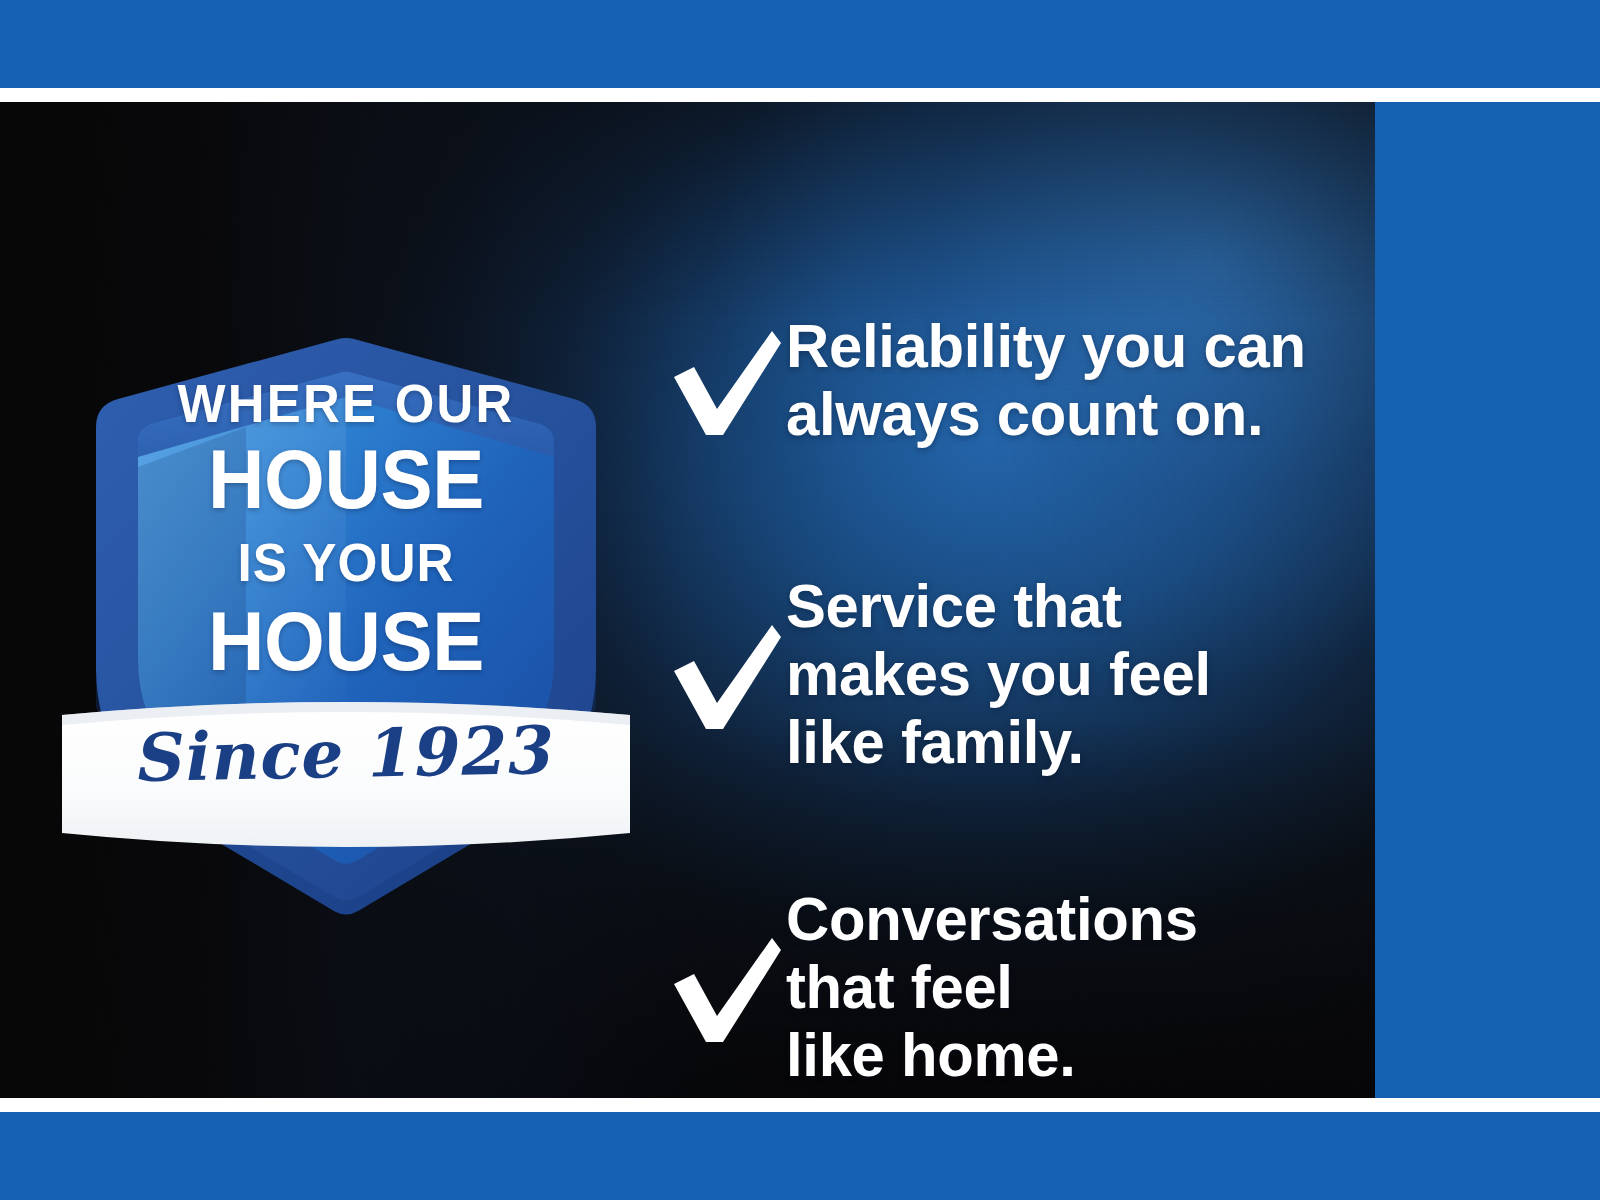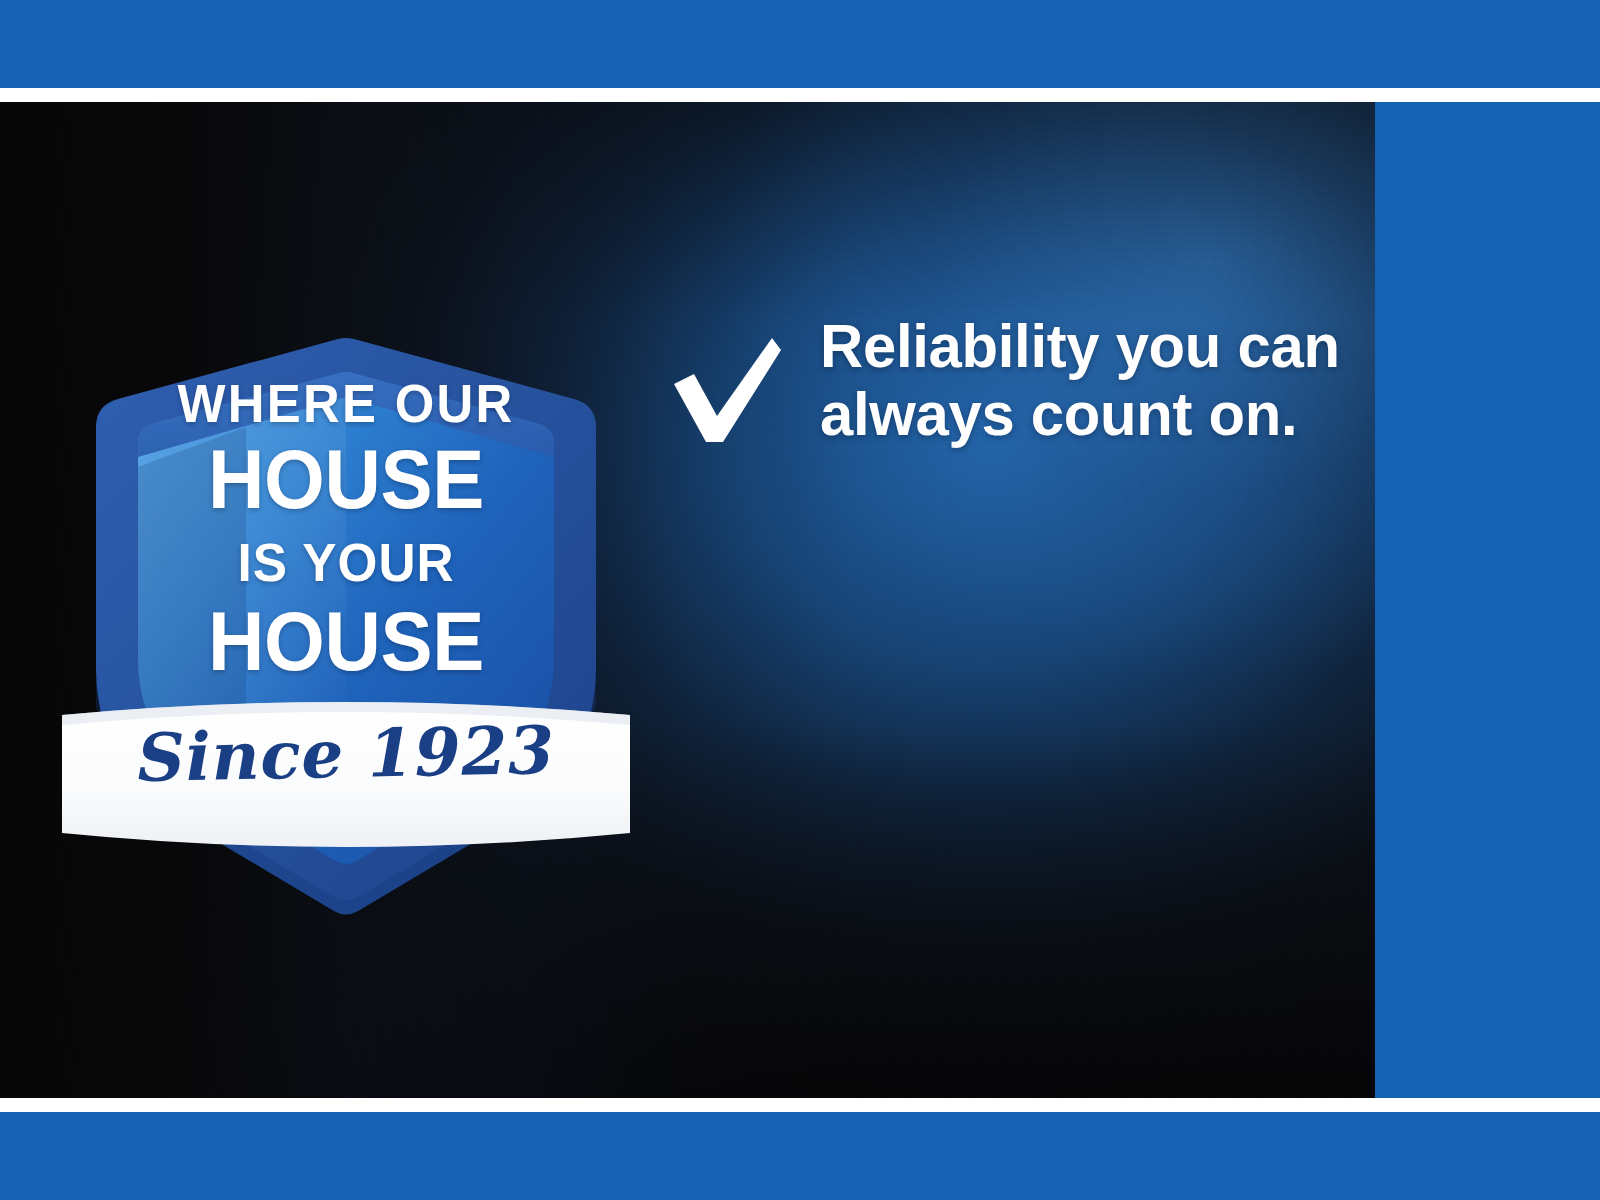--- a/index.html
+++ b/index.html
@@ -131,22 +131,21 @@
   
   #benefits {
     position:absolute;
     left:668px; top:118px;
     width:880px; height:900px;
   }
   .benefit {
     position:absolute;
     left:0; width:880px;
     display:flex;
-    align-items:flex-end;
-    gap:34px;
+    align-items:center;
   }
   .benefit.b0 { top:92px;  }
   .benefit.b1 { top:352px; }
   .benefit.b2 { top:665px; }
 
   .check {
     flex:0 0 auto;
     width:118px; height:118px;
     margin-top:4px;
   }
@@ -264,21 +263,41 @@
       <div class="benefit b0">
         <span class="check">
           <svg viewBox="0 0 118 118" xmlns="http://www.w3.org/2000/svg" aria-hidden="true">
             <path d="M 6 54 L 26 44 L 49 86 L 104 8 L 113 20 L 55 112 L 38 112 Z" fill="#ffffff"></path>
           </svg>
         </span>
         <span class="benefit-text">Reliability you can
 always count on.</span>
       </div>
 
-
+      <div class="benefit b1">
+        <span class="check">
+          <svg viewBox="0 0 118 118" xmlns="http://www.w3.org/2000/svg" aria-hidden="true">
+            <path d="M 6 54 L 26 44 L 49 86 L 104 8 L 113 20 L 55 112 L 38 112 Z" fill="#ffffff"></path>
+          </svg>
+        </span>
+        <span class="benefit-text">Service that
+makes you feel
+like family.</span>
+      </div>
+
+      <div class="benefit b2">
+        <span class="check">
+          <svg viewBox="0 0 118 118" xmlns="http://www.w3.org/2000/svg" aria-hidden="true">
+            <path d="M 6 54 L 26 44 L 49 86 L 104 8 L 113 20 L 55 112 L 38 112 Z" fill="#ffffff"></path>
+          </svg>
+        </span>
+        <span class="benefit-text">Conversations
+that feel
+like home.</span>
+      </div>
 
     </div>
   </div>
 
   <div class="hairline bottom"></div>
   <div class="brandbar bottom"></div>
 
 </div>
 
 </body></html>

